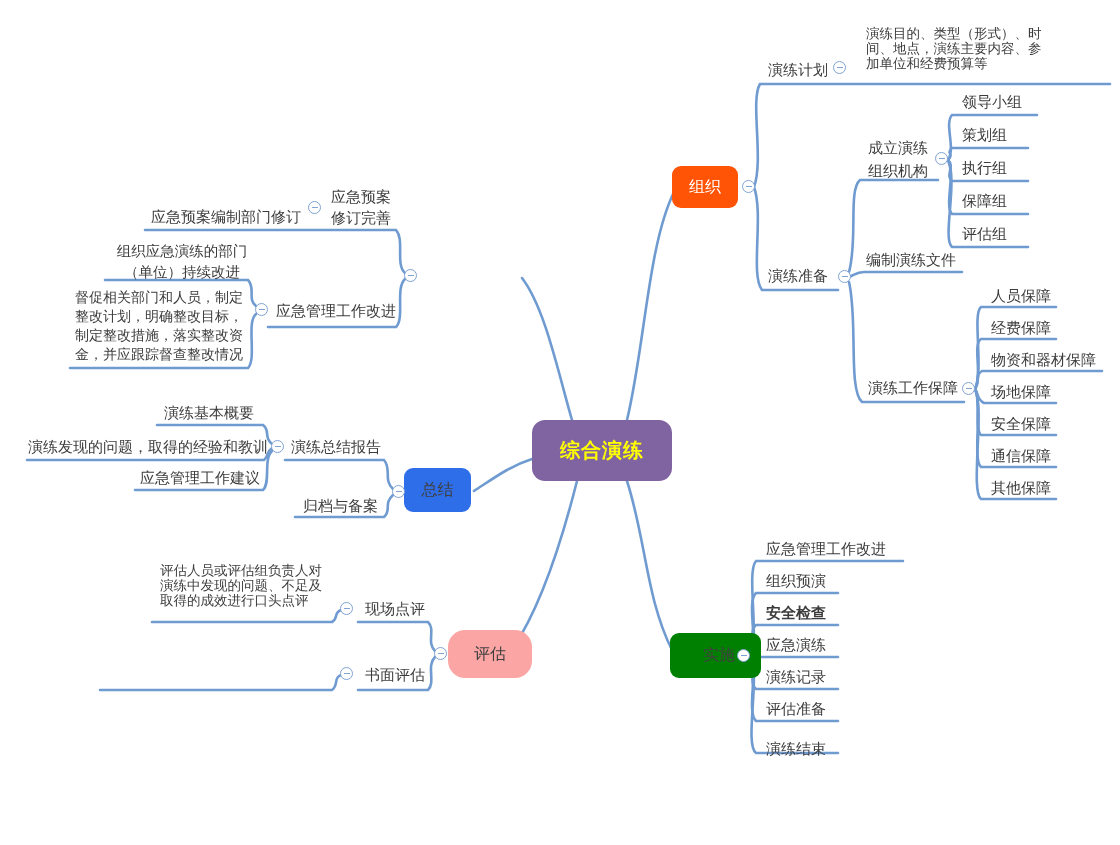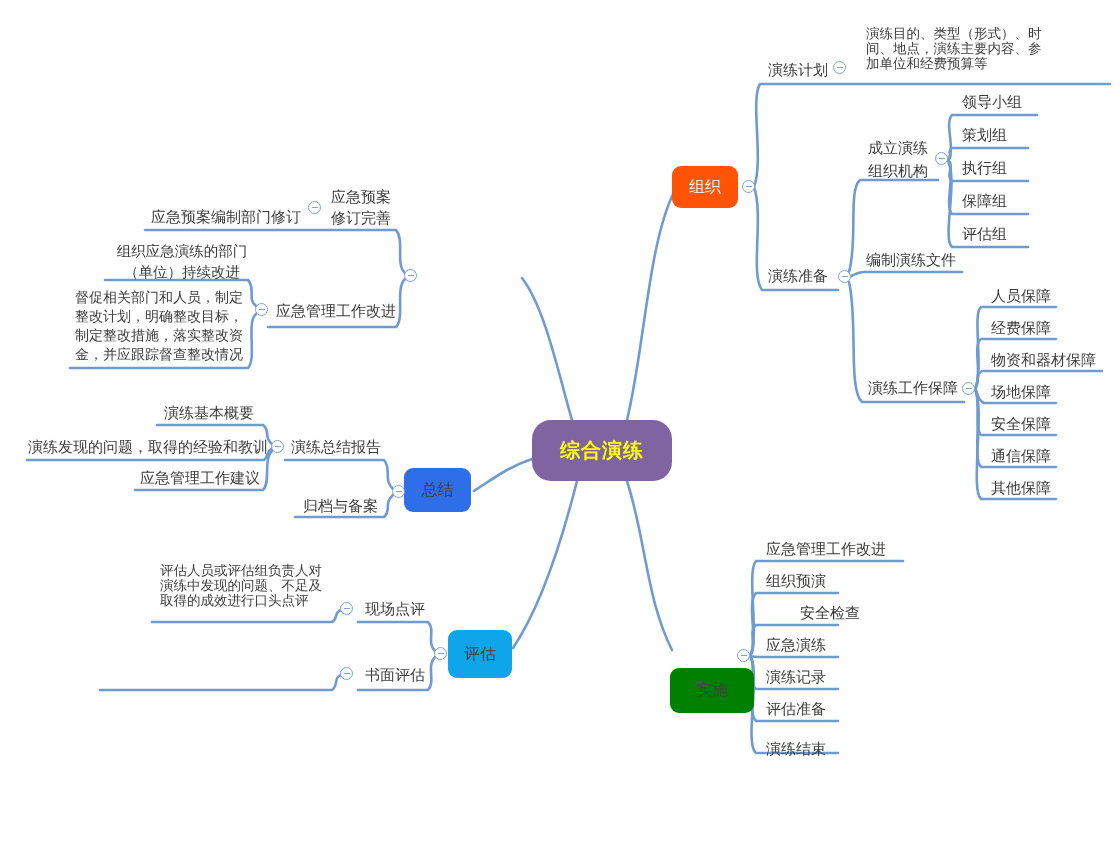--- a/index.html
+++ b/index.html
@@ -5,21 +5,21 @@
   html,body{margin:0;padding:0;background:#ffffff;}
   .canvas{position:relative;width:1120px;height:845px;background:#ffffff;
           font-family:"DejaVu Sans","Liberation Sans",sans-serif;overflow:hidden;}
   svg.wires{position:absolute;left:0;top:0;}
   .t{position:absolute;font-size:15px;color:#3c3c3c;white-space:nowrap;line-height:1.25;}
   .t2{white-space:pre-line;line-height:21px;}
   .note{position:absolute;font-size:13.5px;color:#3c3c3c;white-space:pre-line;line-height:15px;}
   .center{text-align:center;}
   .node{position:absolute;display:flex;align-items:center;justify-content:center;
         font-size:16px;color:#404040;border-radius:9px;}
-  .node.root{font-size:20px;font-weight:bold;color:#ffff00;border-radius:19px;letter-spacing:1px;}
+  .node.root{font-size:20px;font-weight:bold;color:#ffff00;border-radius:13px;letter-spacing:1px;}
   .node.org{color:#ffffff;}
   .cicon{position:absolute;width:13px;height:13px;box-sizing:border-box;border:1.5px solid #7fa3d3;
          border-radius:50%;background:#ffffff;}
   .cicon::after{content:"";position:absolute;left:2.5px;right:2.5px;top:50%;height:1.5px;
          margin-top:-1px;background:#7fa3d3;}
 </style>
 </head>
 <body>
 
 <div class="canvas">
@@ -74,22 +74,22 @@
 
       <path d="M 405,273 C 395,264 405,240 396,230 L 145,230"></path>
       <path d="M 405,279 C 395,288 405,318 396,327 L 268,327"></path>
       <path d="M 256,306 C 247,299 256,288 248,280 L 105,280"></path>
       <path d="M 256,314 C 246,322 257,359 248,368 L 70,368"></path>
     </g>
   </svg>
 
   <div class="node root" style="left: 532px; top: 420px; width: 140px; height: 61px; background: rgb(128, 100, 162);">综合演练</div>
   <div class="node org" style="left: 672px; top: 166px; width: 66px; height: 42px; background: rgb(255, 83, 5);">组织</div>
-  <div class="node" style="left: 670px; top: 668px; width: 84px; height: 45px; background: rgb(0, 128, 0);">实施</div>
-  <div class="node" style="left: 448px; top: 630px; width: 64px; height: 48px; background: #0ea5e9;">评估</div>
+  <div class="node" style="left: 670px; top: 633px; width: 84px; height: 45px; background: rgb(0, 128, 0); padding-left: 7px;">实施</div>
+  <div class="node" style="left: 448px; top: 630px; width: 84px; height: 48px; background: #fca5a5; border-radius: 17px;">评估</div>
   <div class="node" style="left: 404px; top: 468px; width: 67px; height: 44px; background: rgb(46, 110, 233);">总结</div>
 
   <div class="t" style="left:768px;top:61px;">演练计划</div>
   <div class="note" style="left:866px;top:26px;">演练目的、类型（形式）、时
 间、地点，演练主要内容、参
 加单位和经费预算等</div>
   <div class="t" style="left:768px;top:267px;">演练准备</div>
   <div class="t t2" style="left:868px;top:137px;line-height:23px;">成立演练
 组织机构</div>
   <div class="t" style="left:962px;top:93px;">领导小组</div>
@@ -102,21 +102,21 @@
   <div class="t" style="left:991px;top:287px;">人员保障</div>
   <div class="t" style="left:991px;top:319px;">经费保障</div>
   <div class="t" style="left:991px;top:351px;">物资和器材保障</div>
   <div class="t" style="left:991px;top:383px;">场地保障</div>
   <div class="t" style="left:991px;top:415px;">安全保障</div>
   <div class="t" style="left:991px;top:447px;">通信保障</div>
   <div class="t" style="left:991px;top:479px;">其他保障</div>
 
   <div class="t" style="left:766px;top:540px;">应急管理工作改进</div>
   <div class="t" style="left:766px;top:572px;">组织预演</div>
-  <div class="t" style="left:800px;top:604px;">安全检查</div>
+  <div class="t" style="left:766px;top:604px;font-weight:bold;">安全检查</div>
   <div class="t" style="left:766px;top:636px;">应急演练</div>
   <div class="t" style="left:766px;top:668px;">演练记录</div>
   <div class="t" style="left:766px;top:700px;">评估准备</div>
   <div class="t" style="left:766px;top:732px;margin-top:8px;">演练结束</div>
 
   <div class="t" style="left:365px;top:600px;">现场点评</div>
   <div class="note" style="left:160px;top:563px;">评估人员或评估组负责人对
 演练中发现的问题、不足及
 取得的成效进行口头点评</div>
   <div class="t" style="left:365px;top:666px;">书面评估</div>

